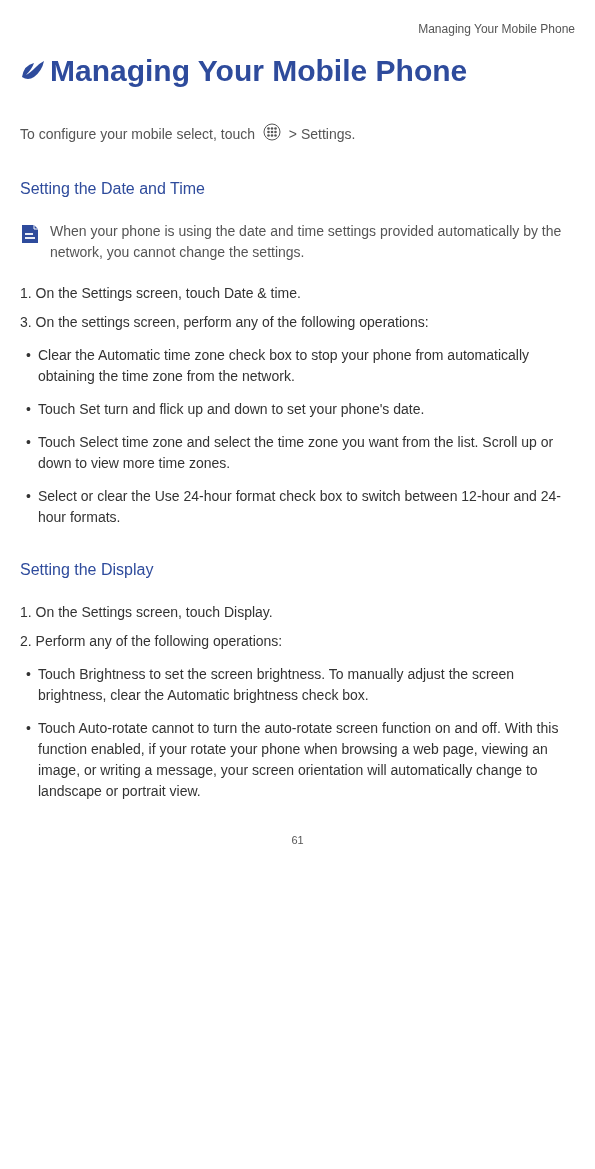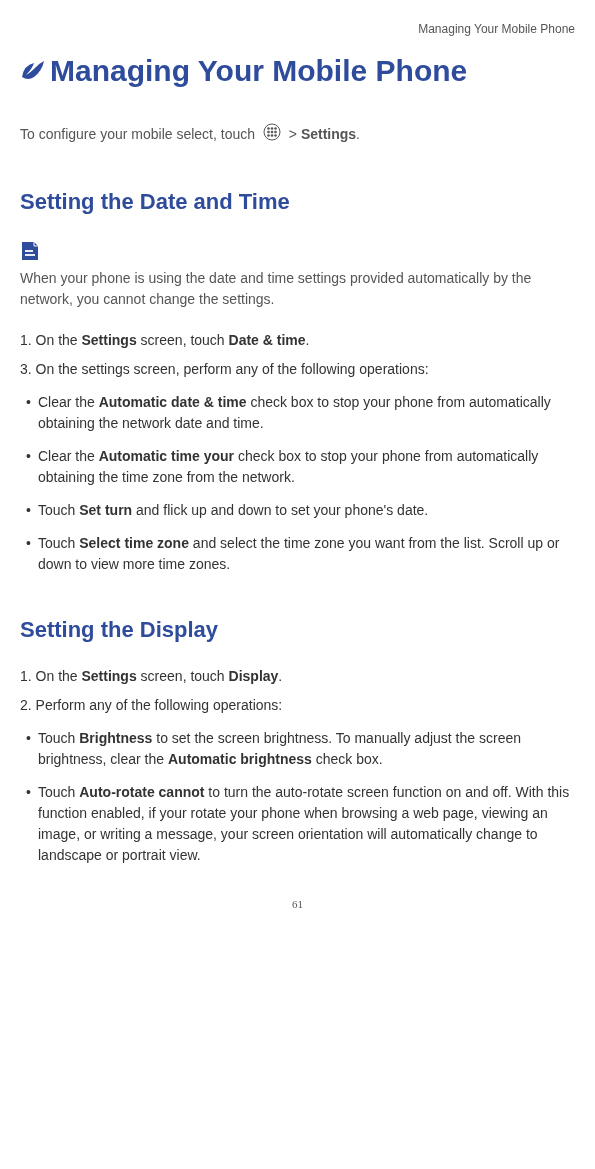--- a/index.html
+++ b/index.html
@@ -33,30 +33,29 @@
       margin: 20px 0 30px 0;
       color: #555;
     }
     .apps-icon {
       display: inline-block;
       vertical-align: middle;
       margin: 0 4px;
     }
     h2 {
       color: #2e4b9c;
-      font-size: 22px;
-      font-weight: bold;
-      margin: 38px 0 20px 0;
+      font-size: 16px;
+      font-weight: normal;
+      margin: 30px 0 20px 0;
     }
     .note-block {
       display: flex;
       align-items: flex-start;
       margin: 20px 0;
       color: #555;
-      flex-direction: column;
     }
     .note-icon {
       flex-shrink: 0;
       margin-right: 10px;
       margin-top: 2px;
     }
     .note-text {
       flex: 1;
     }
     .step {
@@ -81,24 +80,23 @@
       content: "•";
       position: absolute;
       left: 6px;
       color: #333;
     }
     .page-number {
       text-align: center;
       font-size: 11px;
       color: #555;
       margin-top: 30px;
-      font-family: Liberation Serif, serif;
     }
     strong {
-      font-weight: bold;
+      font-weight: normal;
     }
   </style>
 </head>
 <body>
 
 <div class="header-text">Managing Your Mobile Phone</div>
 
 <h1>
   <span class="leaf-icon">
     <svg width="26" height="22" viewBox="0 0 26 22">
@@ -140,24 +138,24 @@
   <span class="note-text">When your phone is using the date and time settings provided automatically by the network, you cannot change the settings.</span>
 </div>
 
 <p class="step">
   <span class="step-number">1. On the </span><strong>Settings</strong><span> screen, touch </span><strong>Date &amp; time</strong><span>.</span>
 </p>
 
 <p class="step">3. On the settings screen, perform any of the following operations:</p>
 
 <ul class="bullet-list">
-  <li><span>Clear the </span><strong>Automatic date &amp; time</strong><span> check box to stop your phone from automatically obtaining the network date and time.</span></li>
-  <li><span>Clear the </span><strong>Automatic time your</strong><span> check box to stop your phone from automatically obtaining the time zone from the network.</span></li>
+  <li><span>Clear the </span><strong>Automatic time zone</strong><span> check box to stop your phone from automatically obtaining the time zone from the network.</span></li>
   <li><span>Touch </span><strong>Set turn</strong><span> and flick up and down to set your phone's date.</span></li>
   <li><span>Touch </span><strong>Select time zone</strong><span> and select the time zone you want from the list. Scroll up or down to view more time zones.</span></li>
+  <li><span>Select or clear the </span><strong>Use 24-hour format</strong><span> check box to switch between 12-hour and 24-hour formats.</span></li>
 </ul>
 
 <h2>Setting the Display</h2>
 
 <p class="step">
   <span>1. On the </span><strong>Settings</strong><span> screen, touch </span><strong>Display</strong><span>.</span>
 </p>
 
 <p class="step">2. Perform any of the following operations:</p>
 

